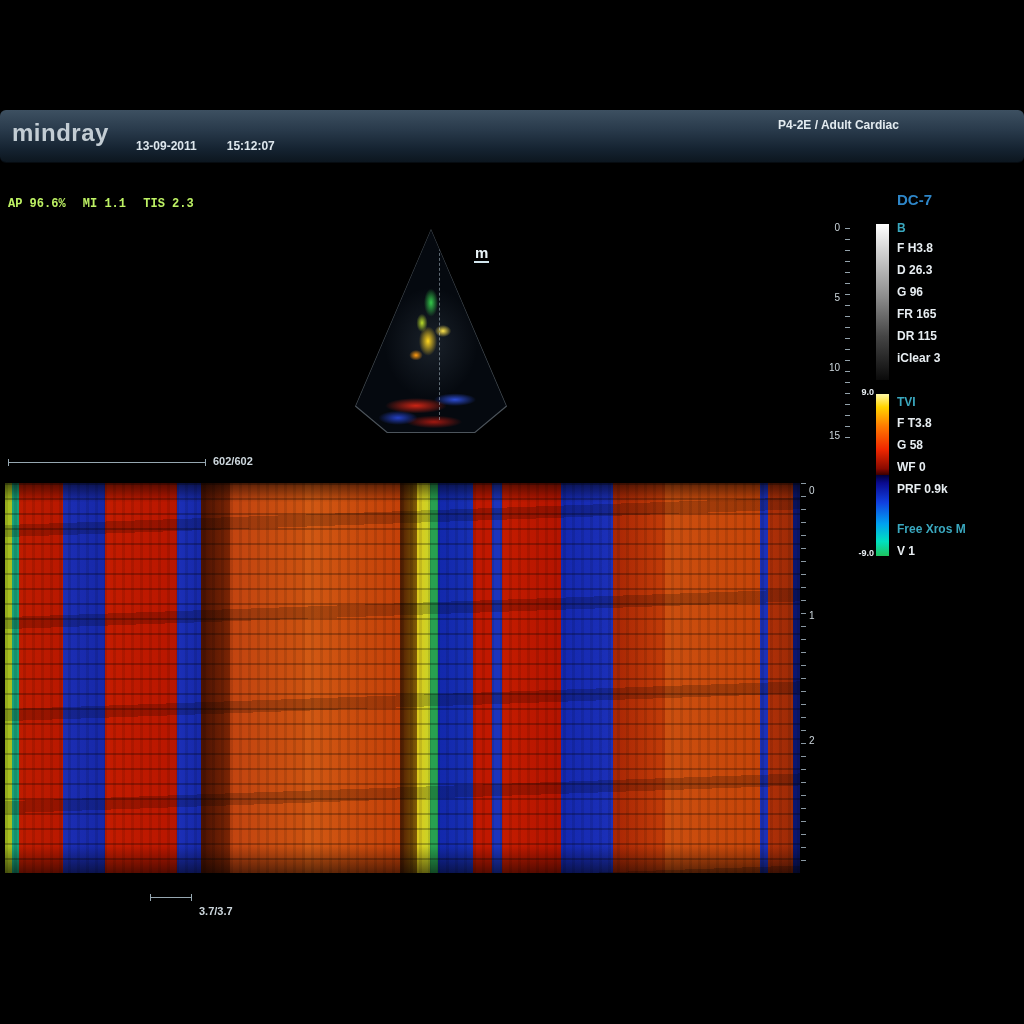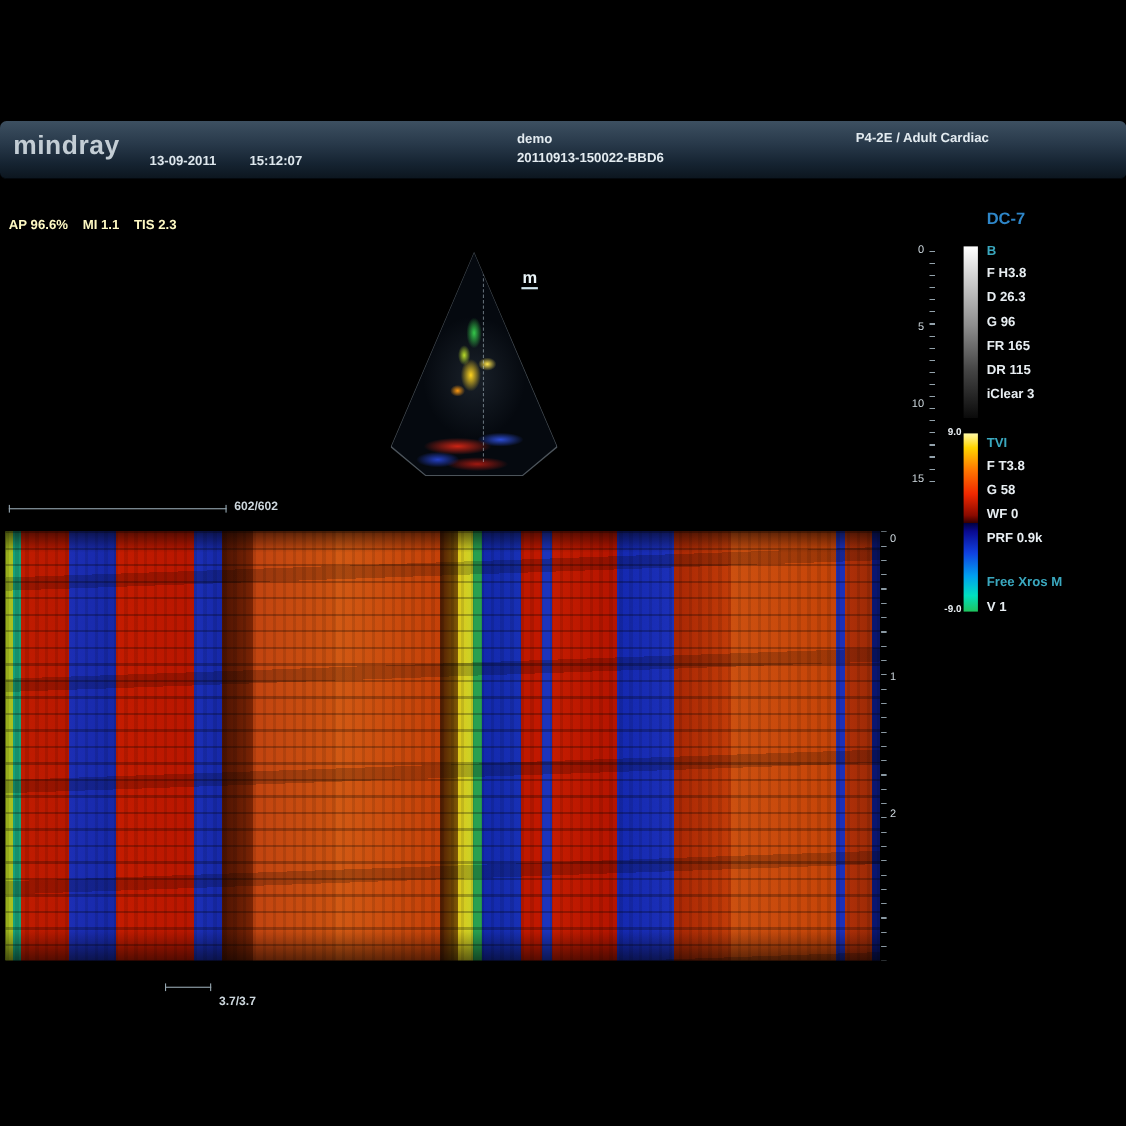--- a/index.html
+++ b/index.html
@@ -14,21 +14,21 @@
     background:linear-gradient(180deg,#3d5061 0%,#28394a 40%,#152331 75%,#0c161f 100%);
     border-bottom:1px solid #060b10;
     border-radius:6px;
   }
   .logo{position:absolute;left:12px;top:9px;color:#c3cdd4;font-size:24px;font-weight:bold;letter-spacing:.5px;}
   .datetime{position:absolute;left:136px;top:29px;color:#dde6ec;font-size:12px;font-weight:bold;}
   .datetime .time{margin-left:30px;}
   .patient{position:absolute;left:470px;top:8px;color:#e3ebf0;font-size:12px;font-weight:bold;line-height:17px;}
   .preset{position:absolute;left:778px;top:8px;color:#e3ebf0;font-size:12px;font-weight:bold;}
   
-  .status-line{position:absolute;left:8px;top:197px;color:#fef9c3;font-size:12px;font-weight:bold;}
+  .status-line{position:absolute;left:8px;top:197px;color:#bef264;font-size:12px;font-weight:bold;font-family:Liberation Mono, monospace;}
   .status-line span{margin-right:10px;}
   
   .sector-wrap{position:absolute;left:355px;top:229px;width:152px;height:204px;}
   .sector-outline{
     position:absolute;inset:0;
     clip-path:polygon(50% 0%,100% 87%,79% 100%,21% 100%,0% 87%);
     background:rgba(140,155,168,.55);
   }
   .sector-body{
     position:absolute;inset:1px;
@@ -130,24 +130,20 @@
 </head>
 <body>
 
 <div class="screen">
 
   <div class="header">
     <div class="logo">mindray</div>
     <div class="datetime">
       <span>13-09-2011</span><span class="time">15:12:07</span>
     </div>
-    <div class="patient">
-      <div>demo</div>
-      <div>20110913-150022-BBD6</div>
-    </div>
     <div class="preset">P4-2E / Adult Cardiac</div>
   </div>
 
   <div class="status-line">
     <span>AP 96.6%</span>
     <span>MI 1.1</span>
     <span>TIS 2.3</span>
   </div>
 
   <div class="sector-wrap">

